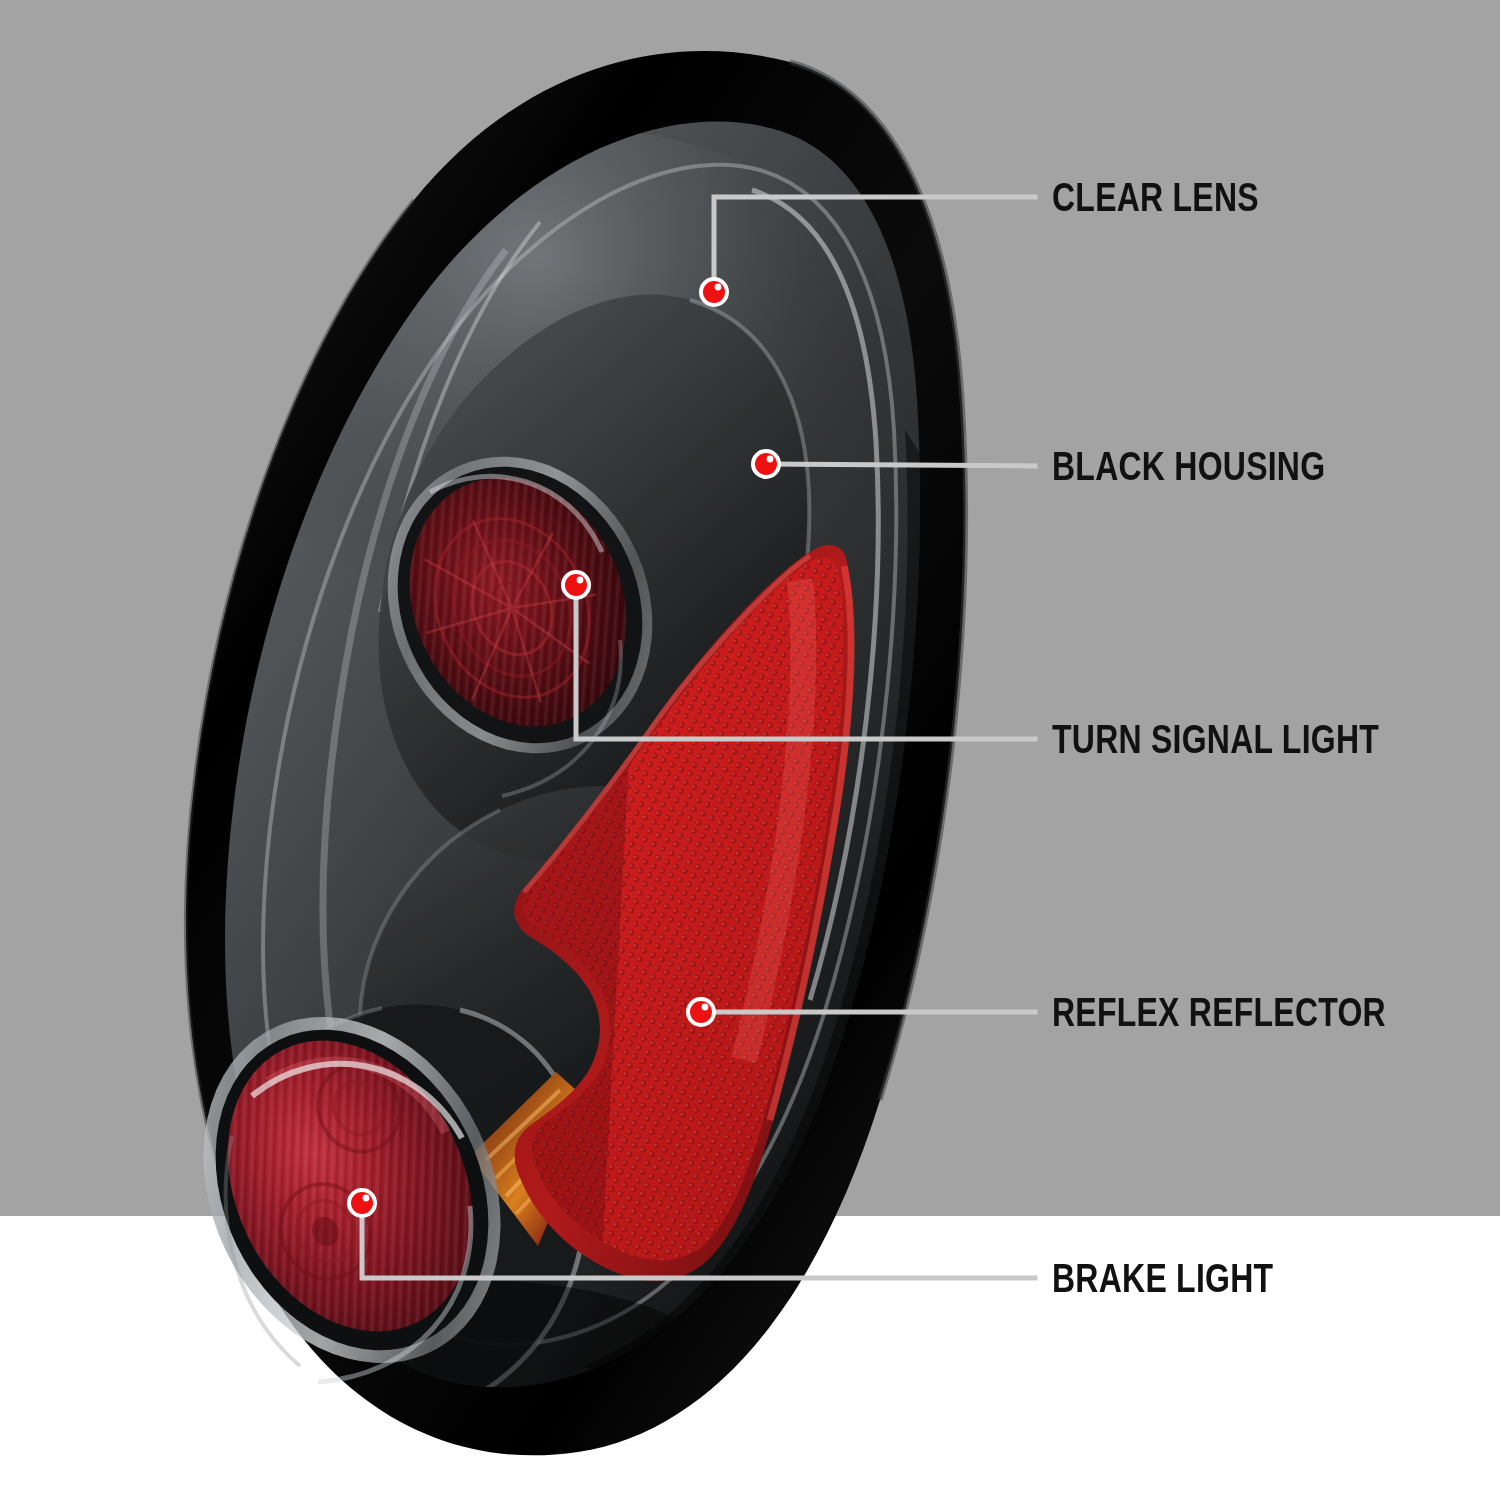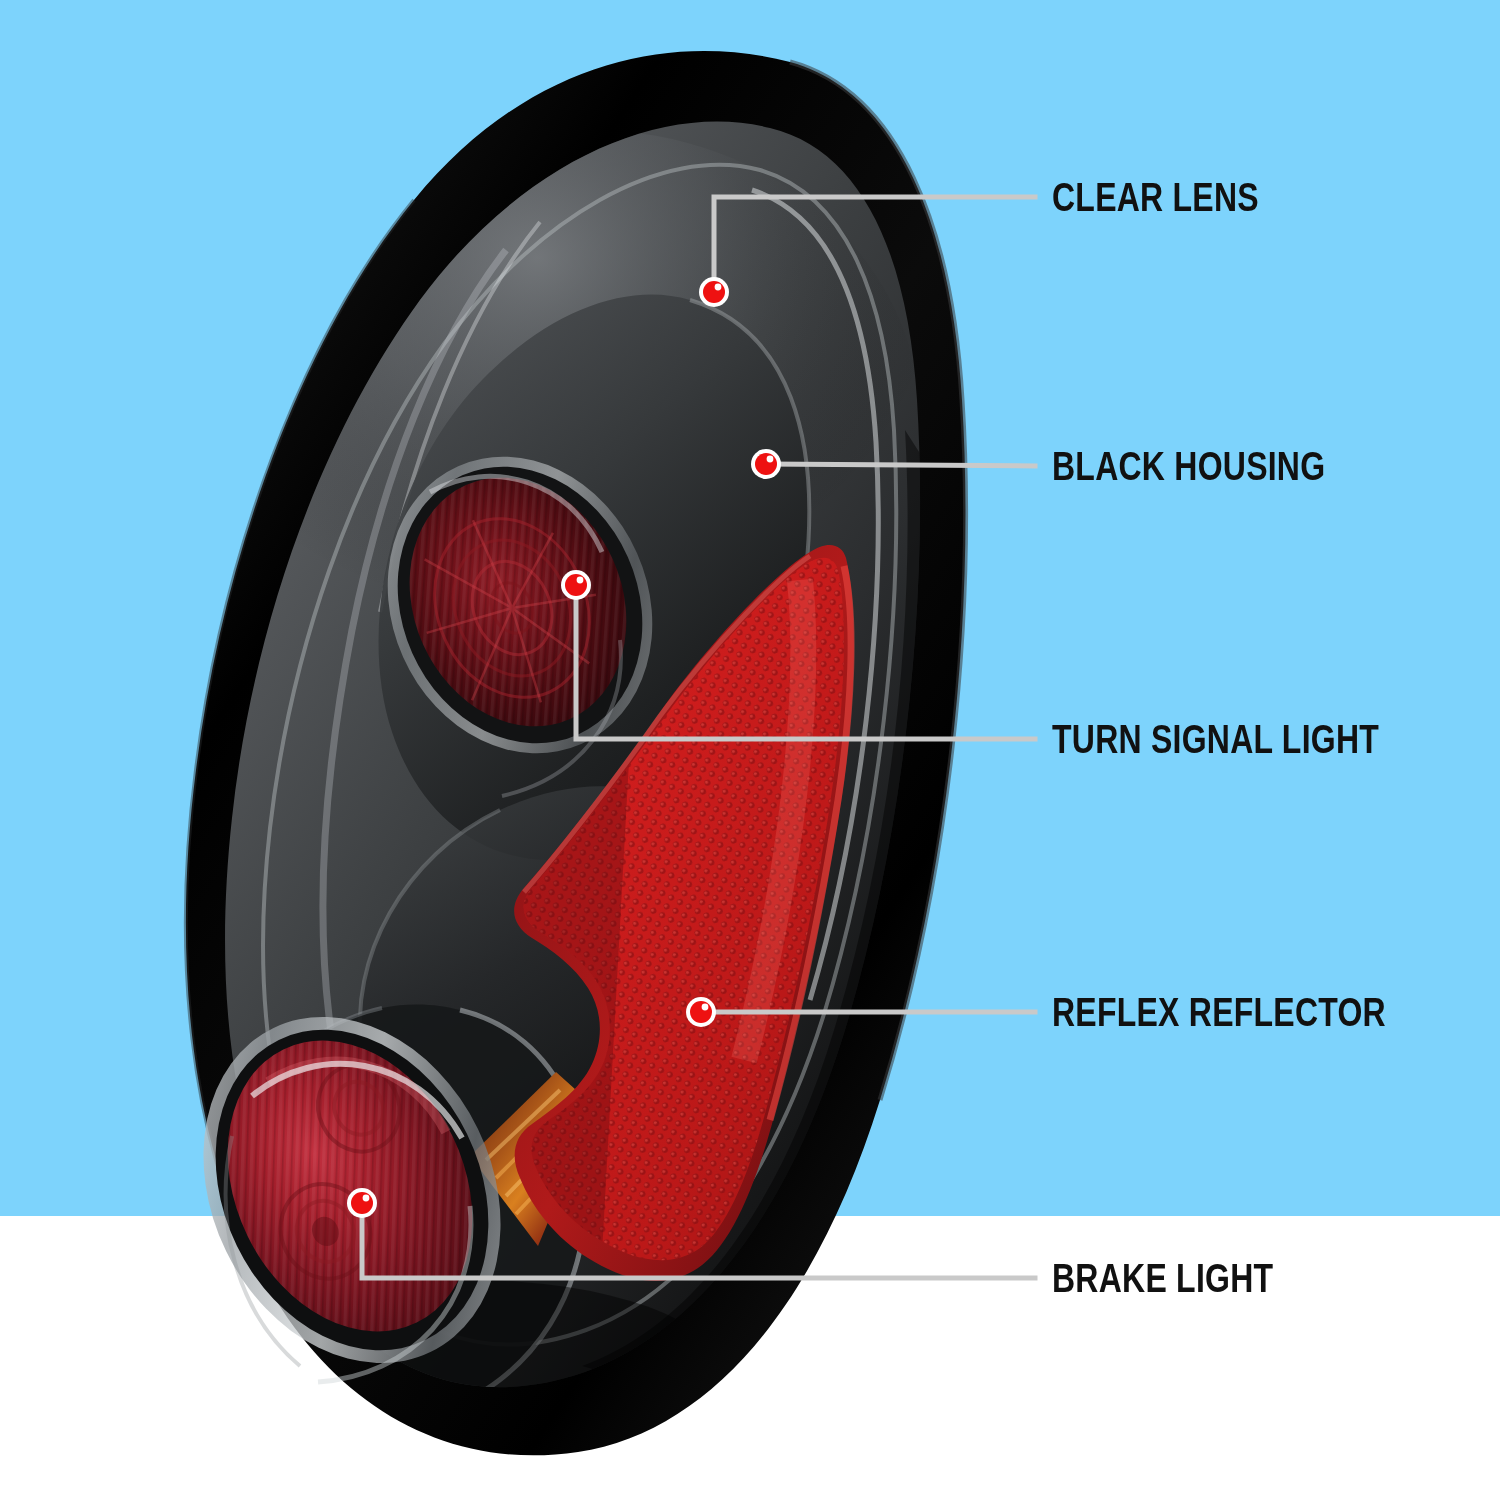--- a/index.html
+++ b/index.html
@@ -13,21 +13,21 @@
     position: relative;
     overflow: hidden;
     font-family: "Liberation Sans", sans-serif;
   }
 
   #stage {
     position: absolute;
     inset: 0;
     width: 1500px;
     height: 1216px;
-    background: #7dd3fc;
+    background: #a3a3a3;
   }
 
   
   #product-svg {
     position: absolute;
     left: 0;
     top: 0;
     width: 1500px;
     height: 1500px;
   }

